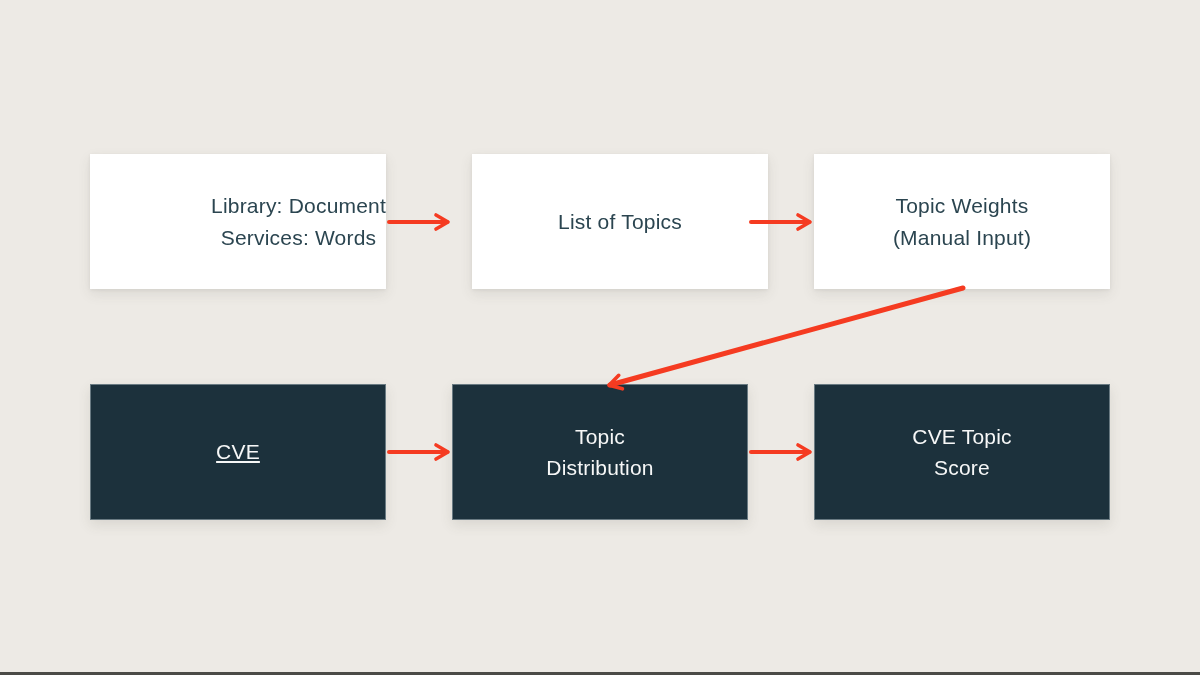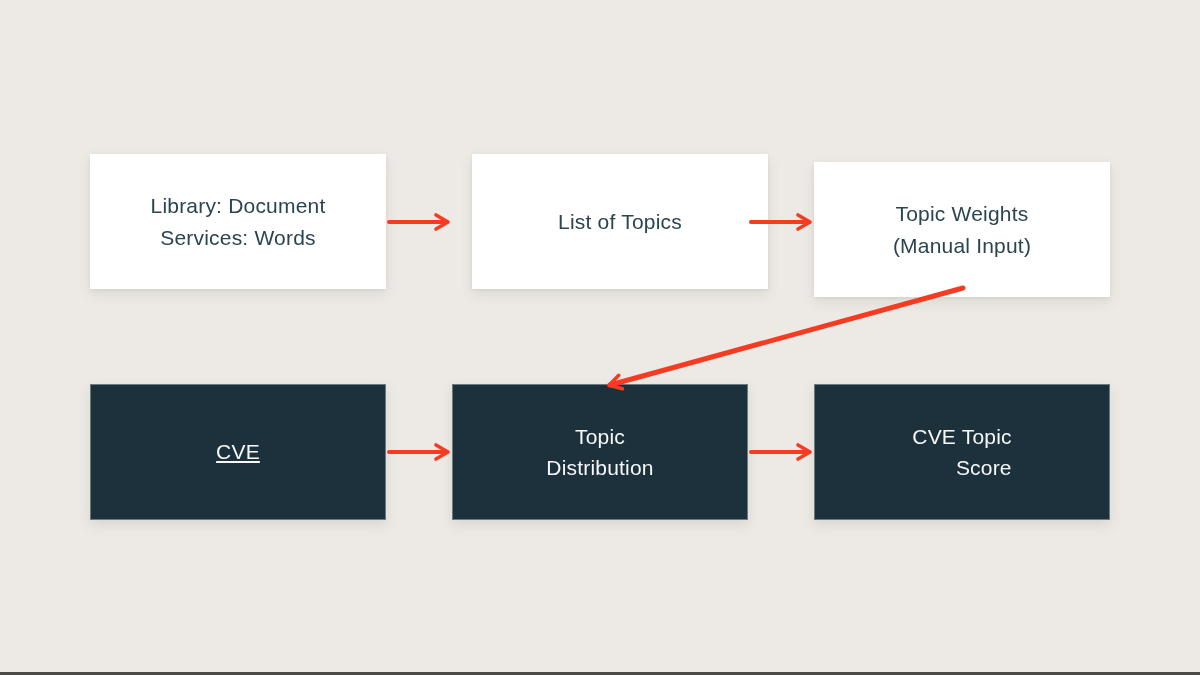--- a/index.html
+++ b/index.html
@@ -35,26 +35,26 @@
     color: #2b4550;
     box-shadow: 0 5px 12px rgba(70, 70, 60, 0.10), 0 1px 3px rgba(70, 70, 60, 0.08);
   }
   .node.dark {
     background: #1c313c;
     color: #f6f7f7;
     height: 136px;
     border: 1px solid rgba(148, 161, 167, 0.65);
     box-shadow: 0 5px 12px rgba(70, 70, 60, 0.12);
   }
-  #n-library      { left: 90px;  top: 154px; }
+  #n-library      { left: 90px;  top: 154px; justify-content: flex-end; }
   #n-topics       { left: 472px; top: 154px; }
-  #n-weights      { left: 814px; top: 154px; margin-top: 8px; }
+  #n-weights      { left: 814px; top: 154px; }
   #n-cve          { left: 90px;  top: 384px; text-decoration: underline; }
   #n-distribution { left: 452px; top: 384px; align-items: center; }
-  #n-score        { left: 814px; top: 384px; text-align: right; }
+  #n-score        { left: 814px; top: 384px; }
   .arrow-layer {
     position: absolute;
     left: 0; top: 0;
     width: 1200px;
     height: 675px;
     pointer-events: none;
   }
   .bottom-bar {
     position: absolute;
     left: 0;

